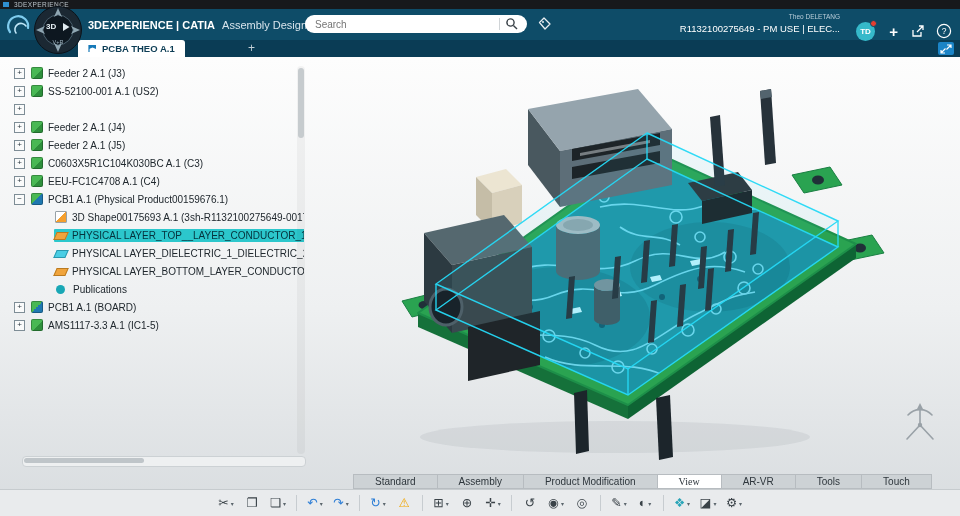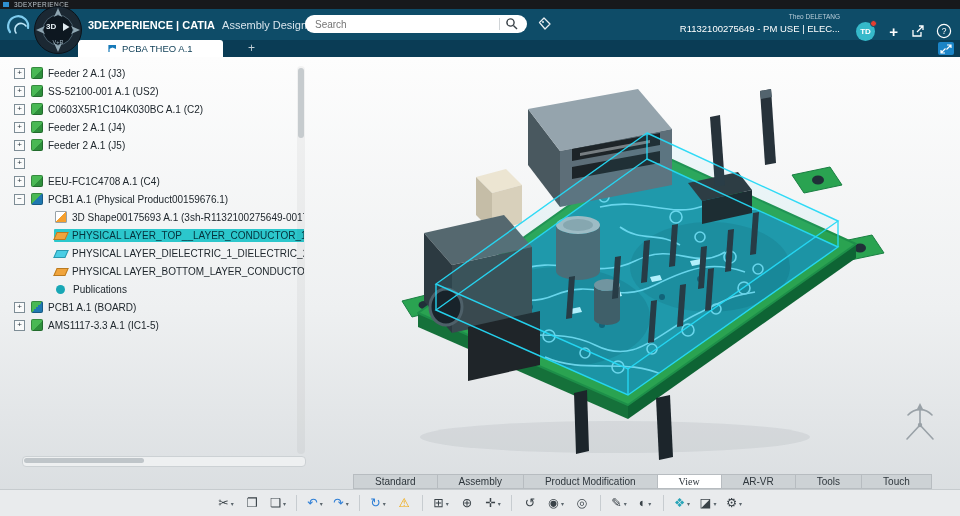--- a/index.html
+++ b/index.html
@@ -31,21 +31,21 @@
   .avatar .dot{position:absolute;right:-2px;top:-2px;width:7px;height:7px;background:#e63e30;border-radius:50%;
                border:1px solid var(--topbar-bg,#0e4c68);box-sizing:border-box;}
   .tb-ico{position:absolute;top:14px;color:#fff;}
   .tb-plus{right:62px;font-size:15px;line-height:17px;font-weight:bold;}
   .tb-share{right:34px;}
   .tb-help{right:8px;}
 
   
   .tabbar{position:absolute;left:0;top:40px;width:960px;height:17px;background:var(--tabbar-bg,#0a3c55);z-index:8;}
   .doc-tab{position:absolute;left:78px;top:0;height:17px;background:#fff;border-radius:3px 3px 0 0;
-           display:flex;align-items:center;padding:0 30px;font-size:9.5px;font-weight:normal;color:#0d3d55;}
+           display:flex;align-items:center;padding:0 10px;font-size:9.5px;font-weight:bold;color:#0d3d55;}
   .doc-tab svg{margin-right:5px;}
   .newtab{position:absolute;left:248px;top:1px;color:#c3ced6;font-size:12px;}
   .expand-btn{position:absolute;right:6px;top:2px;width:16px;height:13px;background:#1b84c7;border-radius:2px;
               display:flex;align-items:center;justify-content:center;}
 
   
   .viewport{position:absolute;left:0;top:57px;width:960px;height:459px;
             background:linear-gradient(180deg,#fdfdfd 0%,#eef0f1 55%,#d8dcdf 100%);}
   .model{position:absolute;left:0;top:0;}
 
@@ -317,41 +317,41 @@
   </div>
     <div class="trow" style="padding-left: 8px;">
     <span class="exp">+</span>
     <span class="rowbody">
       <span class="ticon ti-part"></span>
       <span class="tlabel">SS-52100-001 A.1 (US2)</span>
     </span>
   </div>
     <div class="trow" style="padding-left: 8px;">
     <span class="exp">+</span>
-    <span class="rowbody">
-      <span class="ticon ti-part"></span>
-      <span class="tlabel">C0603X5R1C104K030BC A.1 (C2)</span>
-    </span>
   </div>
     <div class="trow" style="padding-left: 8px;">
     <span class="exp">+</span>
     <span class="rowbody">
       <span class="ticon ti-part"></span>
       <span class="tlabel">Feeder 2 A.1 (J4)</span>
     </span>
   </div>
     <div class="trow" style="padding-left: 8px;">
     <span class="exp">+</span>
     <span class="rowbody">
       <span class="ticon ti-part"></span>
       <span class="tlabel">Feeder 2 A.1 (J5)</span>
     </span>
   </div>
     <div class="trow" style="padding-left: 8px;">
     <span class="exp">+</span>
+    <span class="rowbody">
+      <span class="ticon ti-part"></span>
+      <span class="tlabel">C0603X5R1C104K030BC A.1 (C3)</span>
+    </span>
   </div>
     <div class="trow" style="padding-left: 8px;">
     <span class="exp">+</span>
     <span class="rowbody">
       <span class="ticon ti-part"></span>
       <span class="tlabel">EEU-FC1C4708 A.1 (C4)</span>
     </span>
   </div>
     <div class="trow" style="padding-left: 8px;">
     <span class="exp">−</span>

